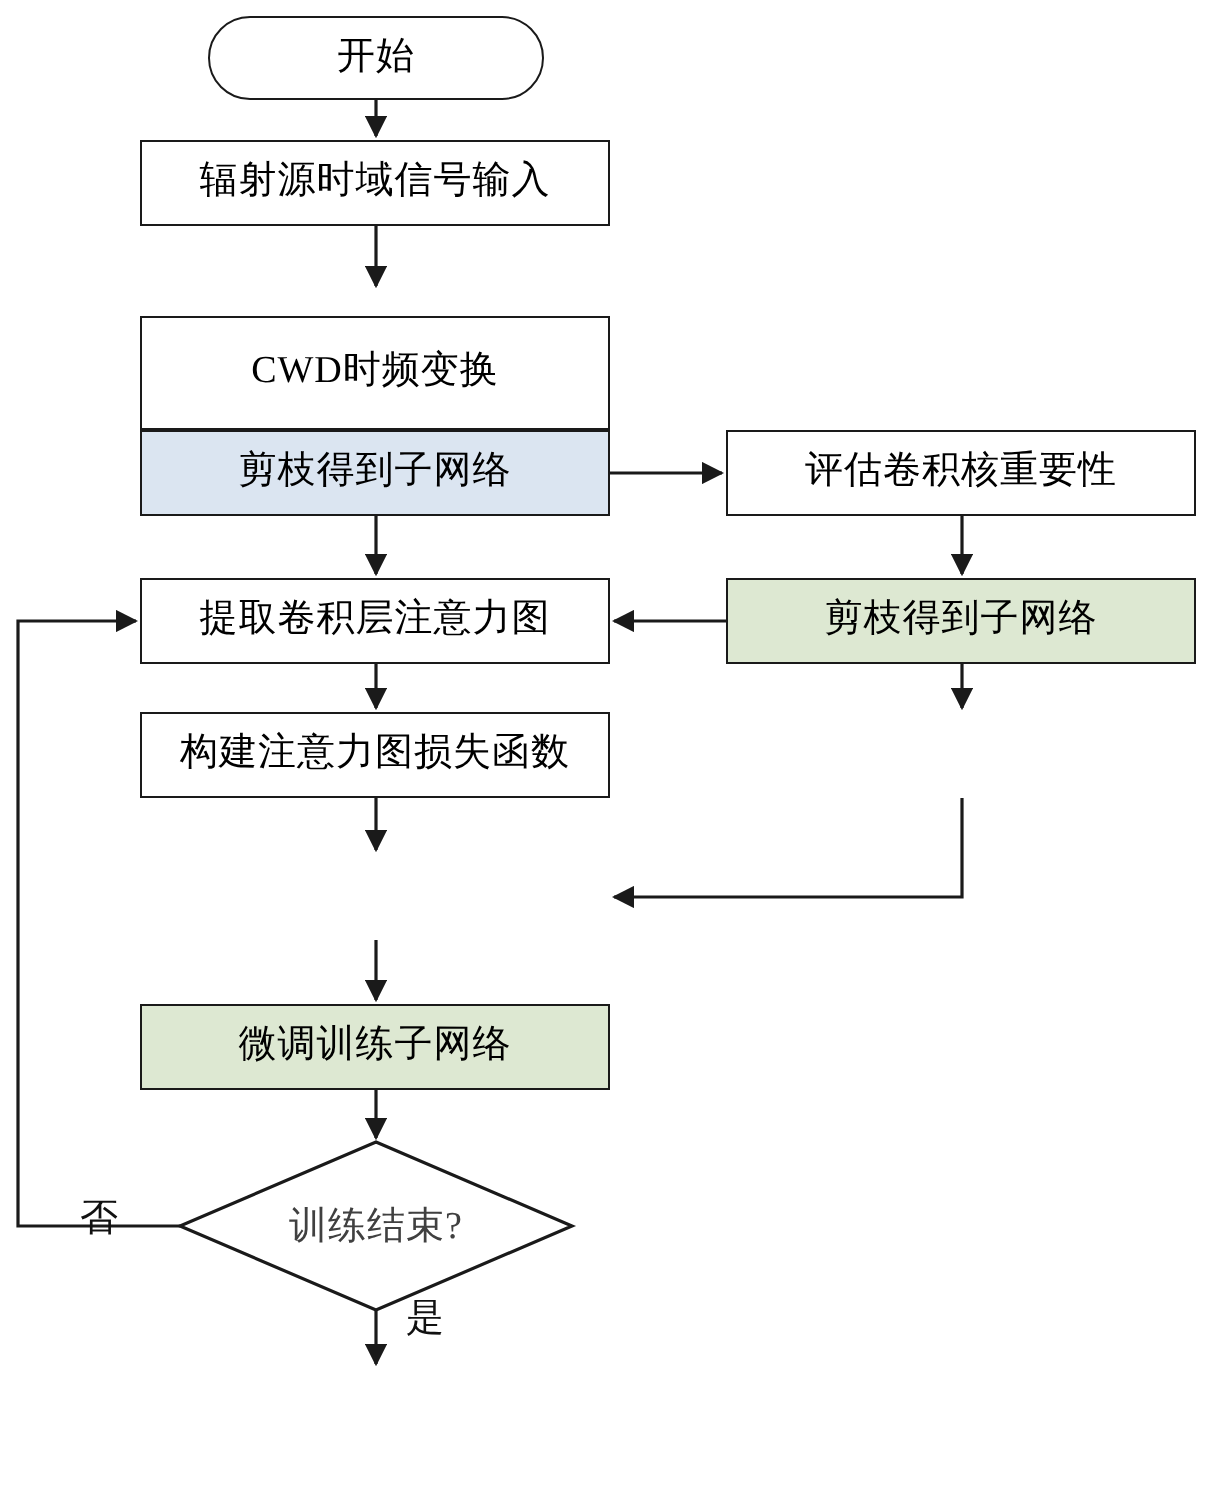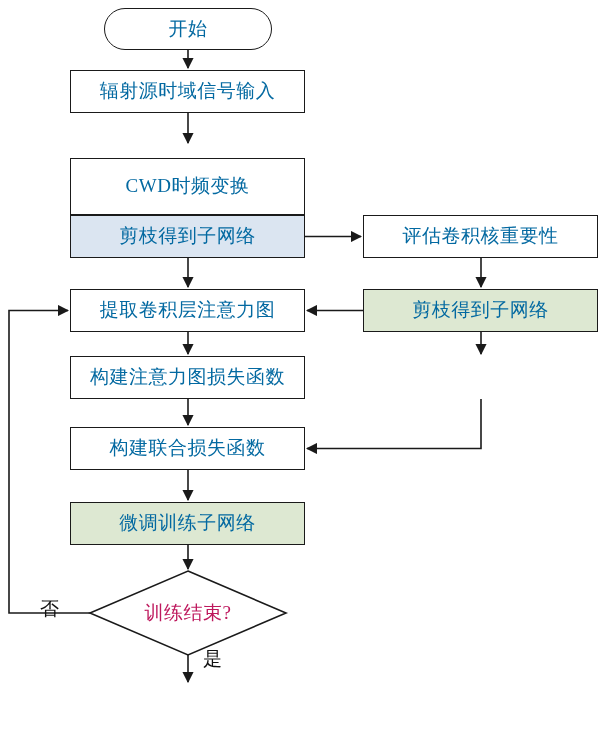--- a/index.html
+++ b/index.html
@@ -26,21 +26,21 @@
   }
   .node {
     position: absolute;
     box-sizing: border-box;
     display: flex;
     align-items: center;
     justify-content: center;
     text-align: left;
     border: 1.5px solid #1a1a1a;
     background: #ffffff;
-    color: #0369a1;
+    color: #000000;
     font-size: 19px;
     line-height: 1.18;
     letter-spacing: 0.5px;
     white-space: pre-line;
   }
   .node.terminal {
     border-radius: 24px;
   }
   .node.blue {
     background: #dbe5f1;
@@ -53,21 +53,21 @@
     font-size: 19px;
     color: #111111;
     letter-spacing: 0.5px;
   }
   .diamond-text {
     position: absolute;
     display: flex;
     align-items: center;
     justify-content: center;
     font-size: 19px;
-    color: #be185d;
+    color: #404040;
     letter-spacing: 0.5px;
     pointer-events: none;
   }
 </style>
 </head>
 <body>
 
 <div id="flow-root">
 
   <svg id="flow-svg" viewBox="0 0 606 747" xmlns="http://www.w3.org/2000/svg">
@@ -122,21 +122,20 @@
 
   <div class="node" style="left:363px; top:215px; width:235px; height:43px;">评估卷积核重要性</div>
 
   <div class="node" style="left:70px; top:289px; width:235px; height:43px;">提取卷积层注意力图</div>
 
   <div class="node green" style="left:363px; top:289px; width:235px; height:43px;">剪枝得到子网络</div>
 
   <div class="node" style="left:70px; top:356px; width:235px; height:43px;">构建注意力图损失函数</div>
 
 
-  <div class="node" style="left:70px; top:427px; width:235px; height:43px;">构建联合损失函数</div>
 
   <div class="node green" style="left:70px; top:502px; width:235px; height:43px;">微调训练子网络</div>
 
   <div class="diamond-text" style="left:90px; top:571px; width:196px; height:84px;">训练结束?</div>
 
 
   <div class="edge-label" style="left:40px; top:596px;">否</div>
 
   <div class="edge-label" style="left:203px; top:646px;">是</div>
 

